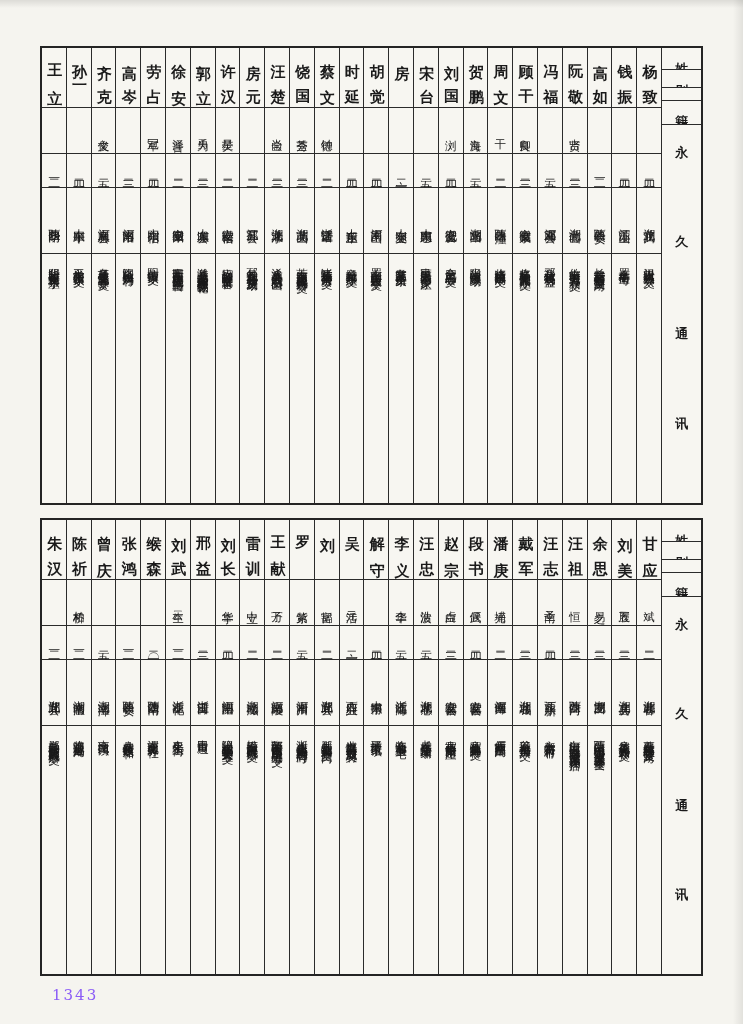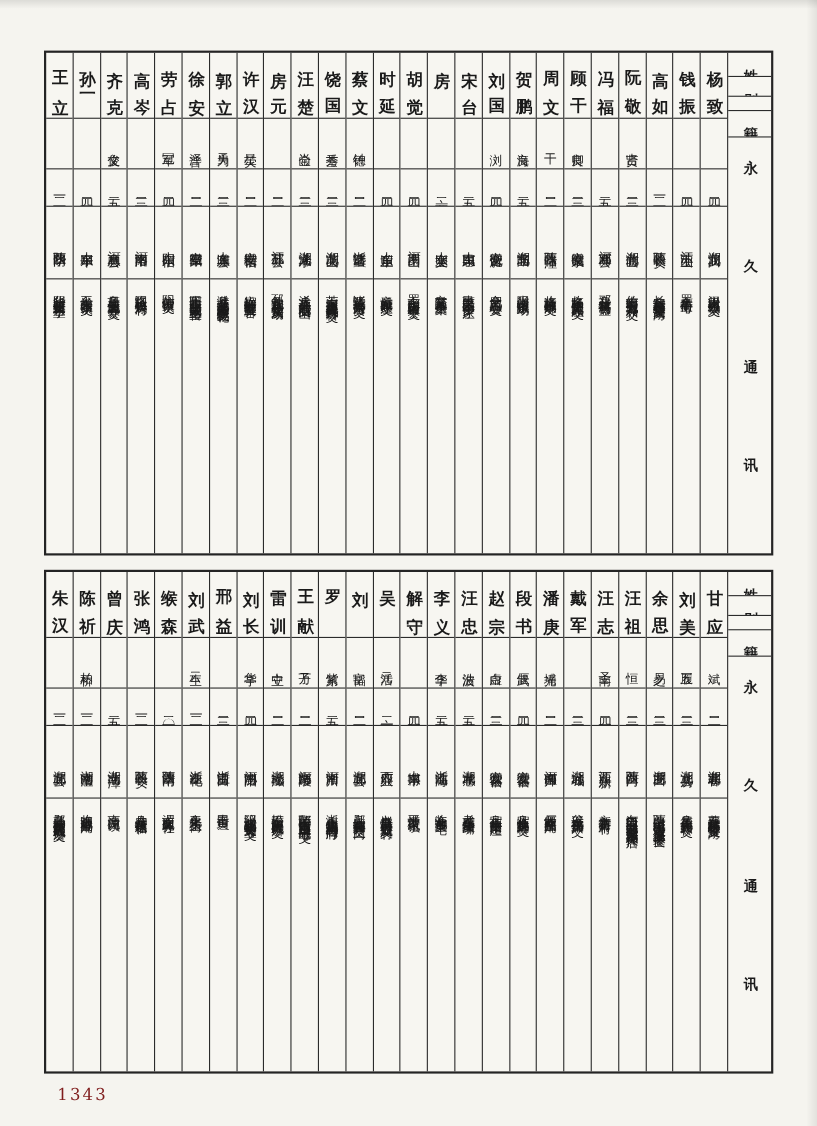--- a/index.html
+++ b/index.html
@@ -62,21 +62,21 @@
   }
   .t-name{font-size:15px;font-weight:bold;}
   .t-alias{font-size:11.5px;}
   .t-age{font-size:12px;}
   .t-native{font-size:12px;}
   .t-addr{font-size:11.5px;}
   .hdr-col .vtext{font-size:13px;font-weight:bold;letter-spacing:2px;}
   .page-number{
     position:absolute;left:52px;top:986px;
     font-family:"DejaVu Serif","Liberation Serif",serif;
-    font-size:15px;letter-spacing:2px;color:#7f1d1d;
+    font-size:15px;letter-spacing:2px;color:#8b5cf6;
   }
 </style>
 </head>
 <body>
 
 <div class="scan-edge-top"></div>
 <div class="scan-edge-right"></div>
 
 <div id="table-1" class="dir-table">
   <div class="col">

